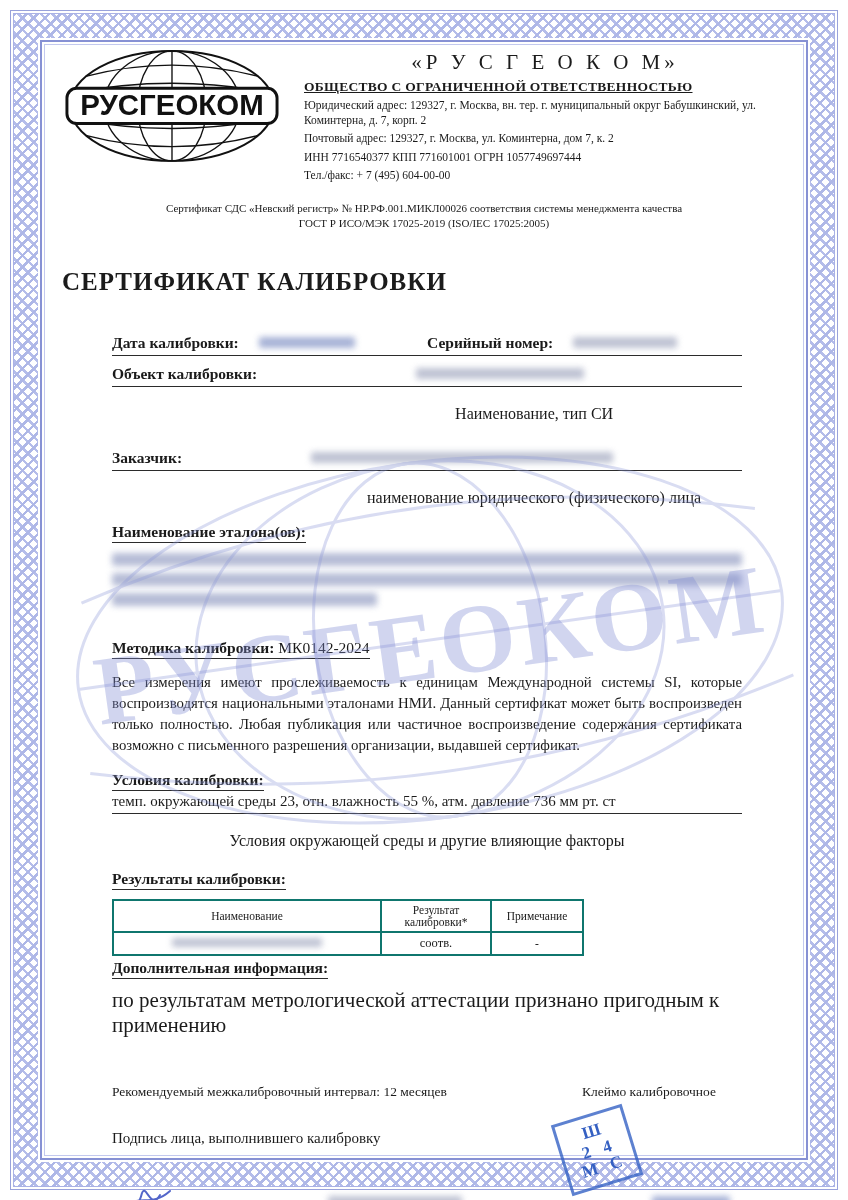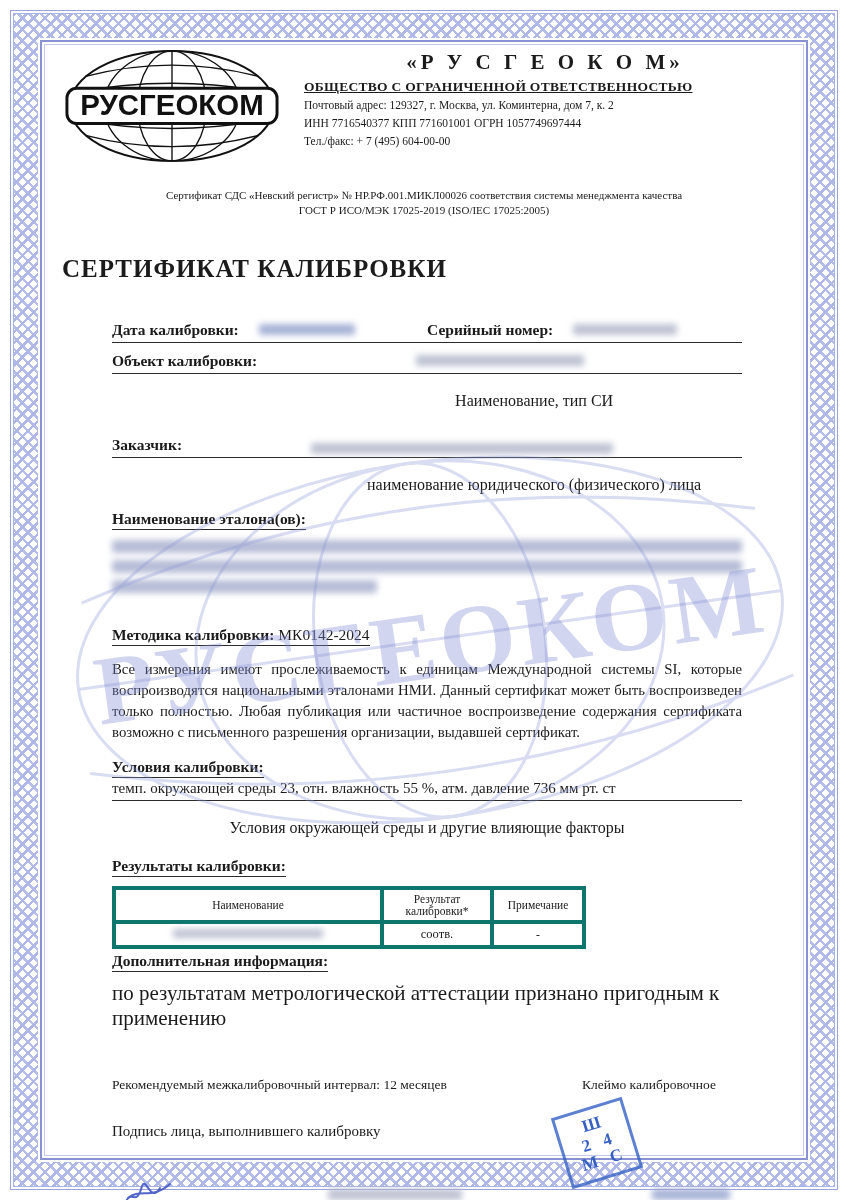--- a/index.html
+++ b/index.html
@@ -22,21 +22,21 @@
   .watermark svg { width:100%; height:100%; }
 
   
   .content { position:absolute; left:62px; right:62px; top:46px; z-index:2; }
   .main { padding:0 44px 0 50px; }
 
   
   .hdr { display:flex; gap:24px; align-items:flex-start; }
   .logo { width:216px; flex:0 0 216px; margin-left:2px; }
   .hdr-right { flex:1; padding-top:4px; }
-  .co-title { text-align:center; font-weight:bold; font-size:21px; letter-spacing:4px; }
+  .co-title { text-align:center; font-weight:normal; font-size:21px; letter-spacing:4px; }
   .co-form  { font-weight:bold; font-size:13.5px; text-decoration:underline; margin-top:4px; letter-spacing:.3px; }
   .addr { font-size:11.5px; line-height:1.32; margin-top:3px; }
   .cert-lines { text-align:center; font-size:11px; line-height:1.4; margin-top:18px; }
 
   
   .doc-title { text-align:left; margin-top:36px; }
   .doc-title .t1 { font-weight:bold; font-size:25px; letter-spacing:1px; }
   .doc-title .t2 { font-weight:bold; font-size:20px; margin-top:6px; }
 
   
@@ -54,21 +54,21 @@
   .rd.block { display:block; height:13px; background:#a9b1cf; margin-bottom:7px; }
 
   .sect { display:inline-block; font-weight:bold; font-size:15.5px;
           border-bottom:1.5px solid #2b2b2b; padding-bottom:1px; }
   .sect .val { font-weight:normal; }
 
   .para { font-size:14.8px; line-height:1.42; text-align:justify; margin-top:13px; }
 
   
   table.results { border-collapse:collapse; margin-top:9px; font-size:11.5px; }
-  table.results th, table.results td { border:4px solid #0f766e; text-align:center; padding:3px 6px; font-weight:normal; }
+  table.results th, table.results td { border:2px solid #0f766e; text-align:center; padding:3px 6px; font-weight:normal; }
   .col-name { width:268px; } .col-res { width:110px; } .col-note { width:92px; }
   td.res-val { font-size:12.5px; }
 
   .footnote { font-size:12.3px; line-height:1.35; margin-top:15px; padding-bottom:7px;
               border-bottom:1.5px solid #2b2b2b; }
 
   .addl-label { margin-top:3px; }
   .addl-value { font-size:21px; margin-top:9px; }
 
   .interval-row { display:flex; justify-content:space-between; margin-top:46px;
@@ -131,20 +131,21 @@
             <path d="M 8 74 Q 110 94 212 74" stroke-width="1.4"></path>
             <path d="M 22 91 Q 110 114 198 91" stroke-width="1.4"></path>
           </g>
           <rect x="3" y="43" width="214" height="36" rx="10" fill="#ffffff" stroke="#111" stroke-width="3"></rect>
           <text x="110" y="70" text-anchor="middle" font-size="30" font-weight="bold" font-family="Liberation Sans, sans-serif" fill="#111">РУСГЕОКОМ</text>
         </svg>
       </div>
       <div class="hdr-right">
         <div class="co-title">«Р У С Г Е О К О М»</div>
         <div class="co-form">ОБЩЕСТВО С ОГРАНИЧЕННОЙ ОТВЕТСТВЕННОСТЬЮ</div>
+        <div class="addr">Юридический адрес: 129327, г. Москва, вн. тер. г. муниципальный округ Бабушкинский, ул. Коминтерна, д. 7, корп. 2</div>
         <div class="addr">Почтовый адрес: 129327, г. Москва, ул. Коминтерна, дом 7, к. 2</div>
         <div class="addr">ИНН 7716540377 КПП 771601001 ОГРН 1057749697444</div>
         <div class="addr">Тел./факс: + 7 (495) 604-00-00</div>
       </div>
     </div>
 
     <div class="cert-lines">
       <div>Сертификат СДС «Невский регистр» № НР.РФ.001.МИКЛ00026 соответствия системы менеджмента качества</div>
       <div>ГОСТ Р ИСО/МЭК 17025-2019 (ISO/IEC 17025:2005)</div>
     </div>
@@ -167,21 +168,21 @@
       </div>
 
       <div class="frow" style="margin-top:9px;">
         <span class="flabel">Объект калибровки:</span>
         <div class="spacer">
           <span class="rd" style="width:168px;"></span>
         </div>
       </div>
       <div class="caption cap-right">Наименование, тип СИ</div>
 
-      <div class="frow" style="margin-top:26px;align-items:flex-end;">
+      <div class="frow" style="margin-top:26px;">
         <span class="flabel">Заказчик:</span>
         <div class="spacer">
           <span class="rd" style="width:302px;"></span>
         </div>
       </div>
       <div class="caption cap-right">наименование юридического (физического) лица</div>
 
       <div style="margin-top:16px;">
         <span class="sect">Наименование эталона(ов):</span>
       </div>

